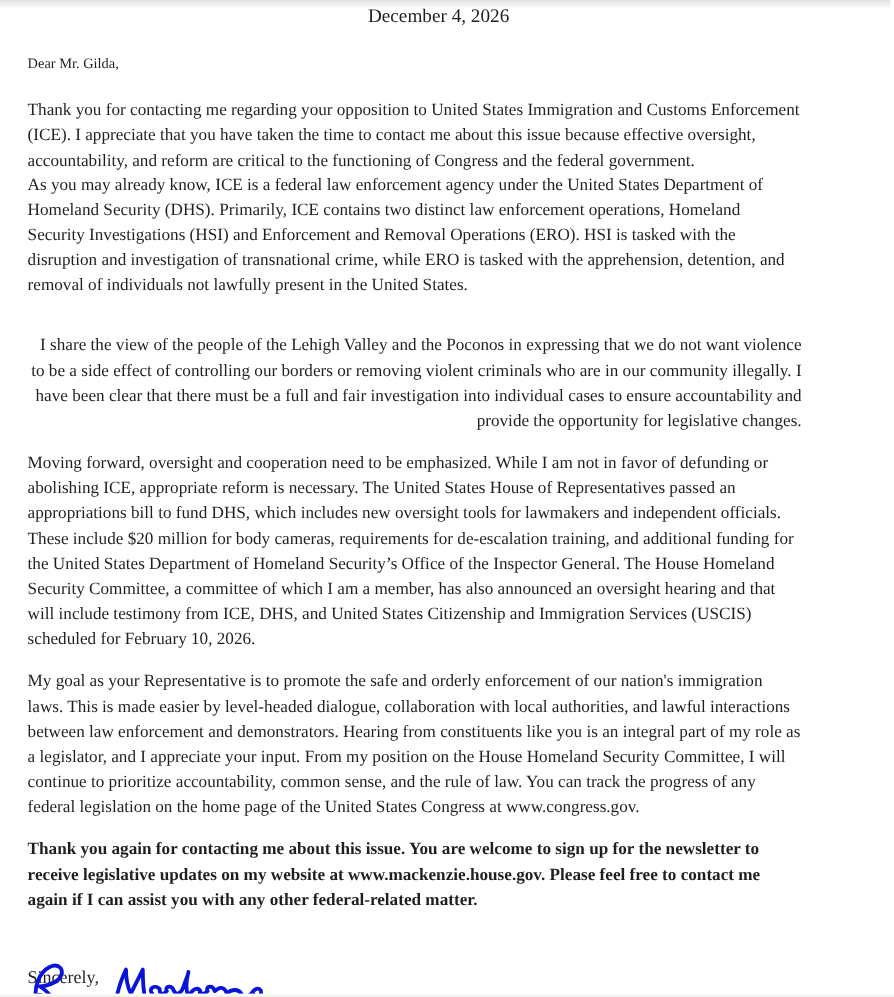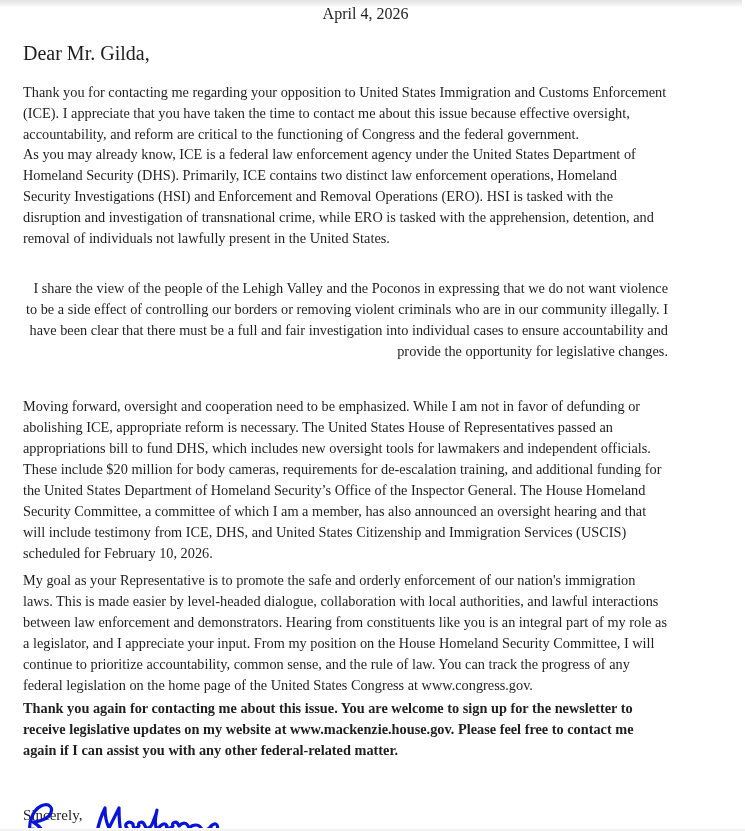--- a/index.html
+++ b/index.html
@@ -43,37 +43,37 @@
       left: 0;
       width: 685px;
       text-align: center;
       font-size: 16px;
       line-height: 18px;
     }
     .salutation {
       position: absolute;
       top: 44px;
       left: 0;
-      font-size: 20px;
+      font-size: 12px;
       line-height: 18px;
       white-space: nowrap;
     }
     .paragraph {
       position: absolute;
       left: 0;
       width: 645px;
       margin: 0;
       font-size: 14.3px;
       line-height: 21px;
     }
     #p0 { top: 82px; }
     #p1 { top: 144px; }
     #p2 { top: 278px; text-align: right; }
-    #p3 { top: 396px; }
-    #p4 { top: 570px; }
+    #p3 { top: 376px; }
+    #p4 { top: 558px; }
     #p5 { top: 698px; font-weight: bold; }
     .closing {
       position: absolute;
       top: 779px;
       left: 0;
       font-size: 15px;
       line-height: 18px;
       margin-top: 27px;
     }
     .signature {
@@ -83,21 +83,21 @@
       width: 230px;
       height: 40px;
     }
   </style>
 </head>
 <body>
 
 <div class="top-shadow"></div>
 
 <div class="letter">
-  <div class="date">April 4, 2026</div>
+  <div class="date">December 4, 2026</div>
   <div class="salutation">Dear Mr. Gilda,</div>
 
   <p class="paragraph" id="p0">Thank you for contacting me regarding your opposition to United States Immigration and Customs Enforcement (ICE). I appreciate that you have taken the time to contact me about this issue because effective oversight, accountability, and reform are critical to the functioning of Congress and the federal government.</p>
   <p class="paragraph" id="p1">As you may already know, ICE is a federal law enforcement agency under the United States Department of Homeland Security (DHS). Primarily, ICE contains two distinct law enforcement operations, Homeland Security Investigations (HSI) and Enforcement and Removal Operations (ERO). HSI is tasked with the disruption and investigation of transnational crime, while ERO is tasked with the apprehension, detention, and removal of individuals not lawfully present in the United States.</p>
   <p class="paragraph" id="p2">I share the view of the people of the Lehigh Valley and the Poconos in expressing that we do not want violence to be a side effect of controlling our borders or removing violent criminals who are in our community illegally. I have been clear that there must be a full and fair investigation into individual cases to ensure accountability and provide the opportunity for legislative changes.</p>
   <p class="paragraph" id="p3">Moving forward, oversight and cooperation need to be emphasized. While I am not in favor of defunding or abolishing ICE, appropriate reform is necessary. The United States House of Representatives passed an appropriations bill to fund DHS, which includes new oversight tools for lawmakers and independent officials. These include $20 million for body cameras, requirements for de-escalation training, and additional funding for the United States Department of Homeland Security’s Office of the Inspector General. The House Homeland Security Committee, a committee of which I am a member, has also announced an oversight hearing and that will include testimony from ICE, DHS, and United States Citizenship and Immigration Services (USCIS) scheduled for February 10, 2026.</p>
   <p class="paragraph" id="p4">My goal as your Representative is to promote the safe and orderly enforcement of our nation's immigration laws. This is made easier by level-headed dialogue, collaboration with local authorities, and lawful interactions between law enforcement and demonstrators. Hearing from constituents like you is an integral part of my role as a legislator, and I appreciate your input. From my position on the House Homeland Security Committee, I will continue to prioritize accountability, common sense, and the rule of law. You can track the progress of any federal legislation on the home page of the United States Congress at www.congress.gov.</p>
   <p class="paragraph" id="p5">Thank you again for contacting me about this issue. You are welcome to sign up for the newsletter to receive legislative updates on my website at www.mackenzie.house.gov. Please feel free to contact me again if I can assist you with any other federal-related matter.</p>
 
   <div class="closing">Sincerely,</div>

